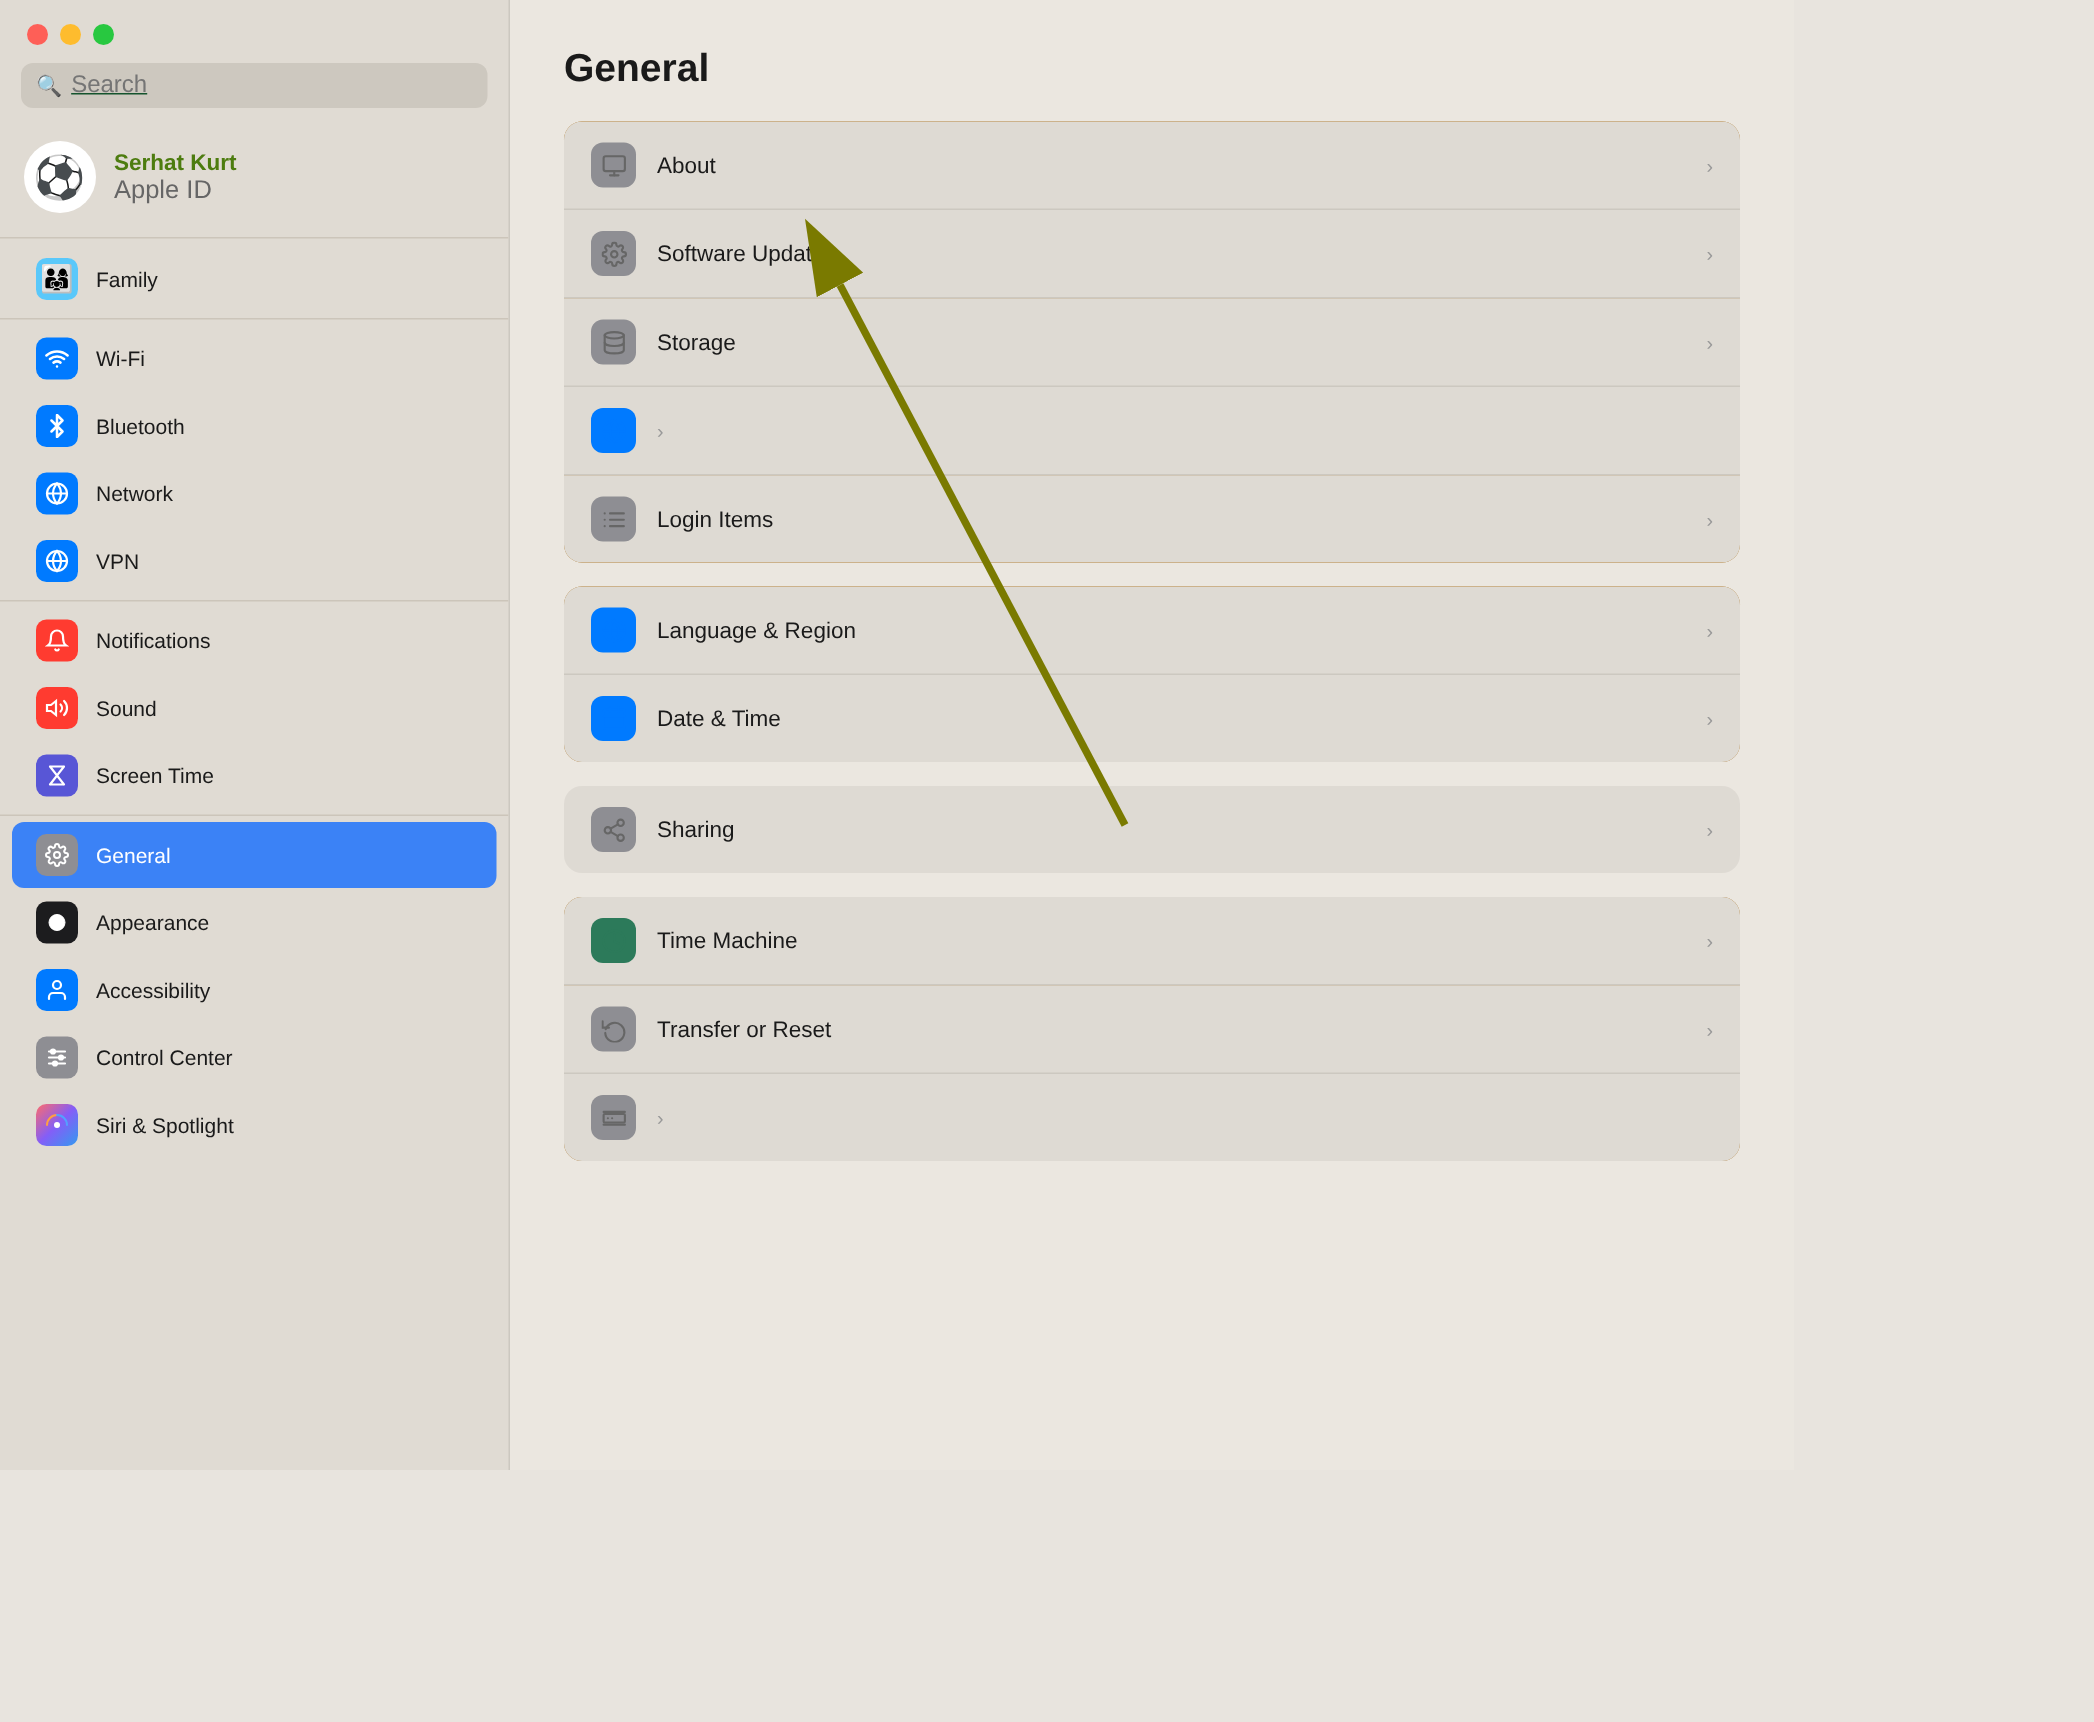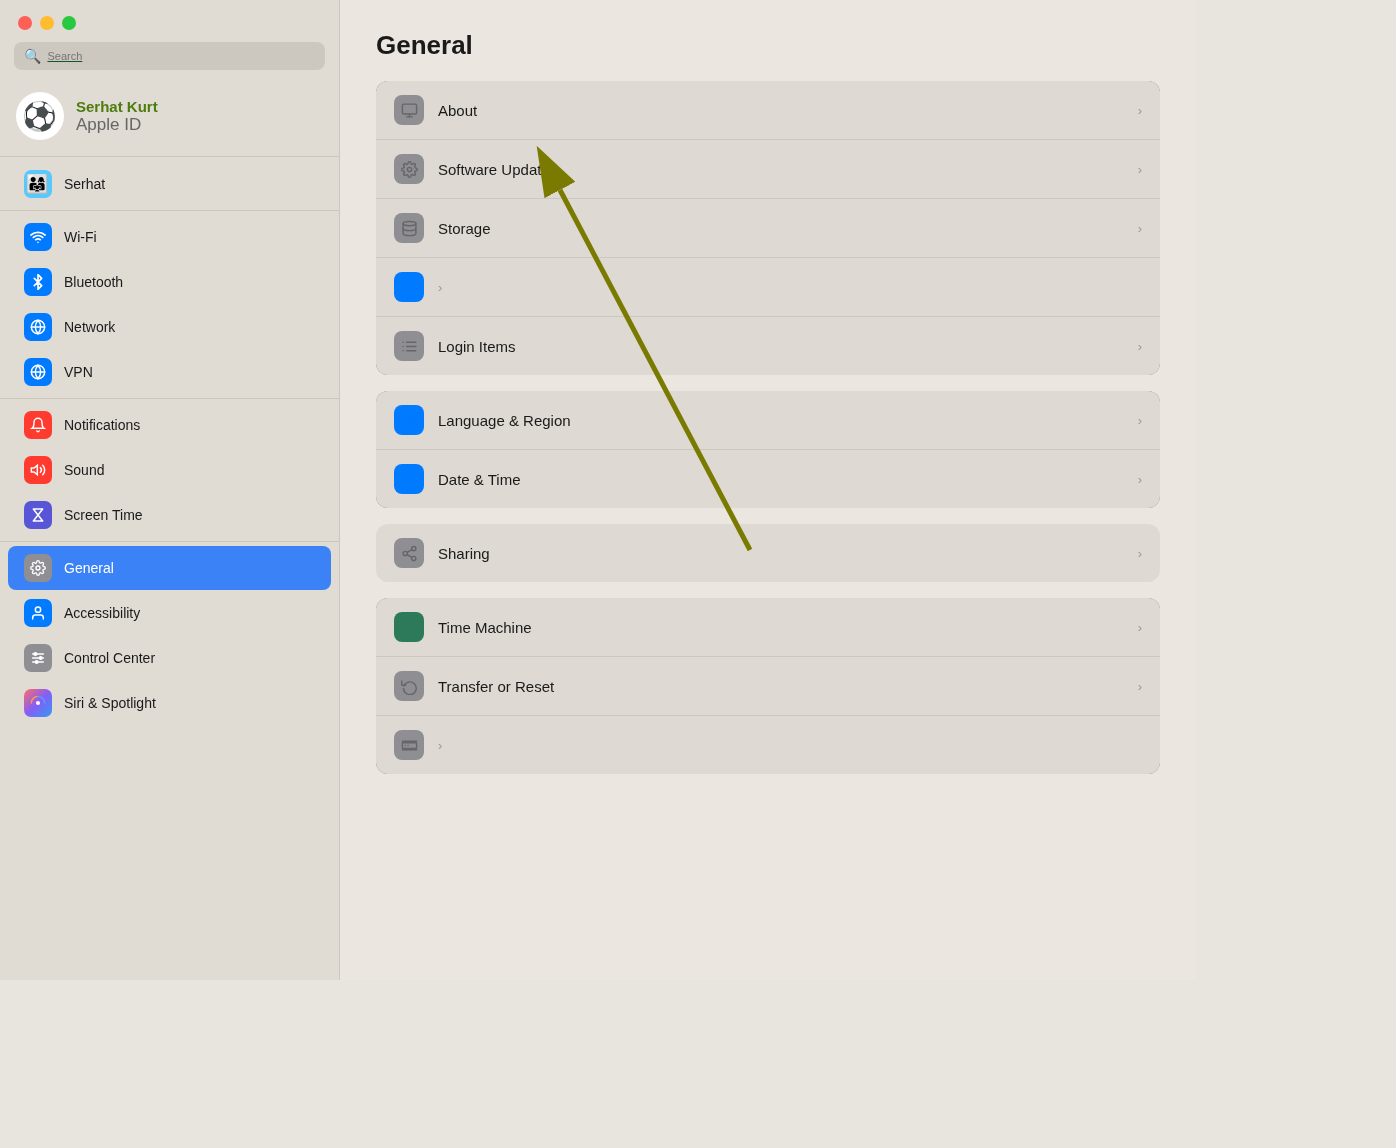--- a/index.html
+++ b/index.html
@@ -51,21 +51,21 @@
       background: #cdc8bf;
       border-radius: 8px;
       padding: 6px 10px;
       gap: 6px;
     }
 
     .search-bar input {
       border: none;
       background: transparent;
       outline: none;
-      font-size: 11px;
+      font-size: 16px;
       color: #14532d;
       width: 100%;
       text-decoration: underline;
     }
 
     .search-icon-svg {
       color: #888;
       font-size: 14px;
     }
 
@@ -231,21 +231,21 @@
       <div class="name">Serhat Kurt</div>
       <div class="subtitle">Apple ID</div>
     </div>
   </div>
 
   <div class="sidebar-divider"></div>
 
   <div id="sidebar-items-container">
       <div class="sidebar-item">
         <div class="item-icon" style="background: #5ac8fa; border-radius:7px; font-size:18px;">👨‍👩‍👧</div>
-        <span class="item-label">Serhat</span>
+        <span class="item-label">Family</span>
       </div>
       <div class="sidebar-divider"></div>
       <div class="sidebar-item">
         <div class="item-icon" style="background: #007aff; border-radius:7px;">
           <svg width="16" height="16" viewBox="0 0 24 24" fill="none" stroke="white" stroke-width="2.5" stroke-linecap="round">
         <path d="M5 12.55a11 11 0 0 1 14.08 0M1.42 9a16 16 0 0 1 21.16 0M8.53 16.11a6 6 0 0 1 6.95 0M12 20h.01"></path>
       </svg>
         </div>
         <span class="item-label">Wi-Fi</span>
       </div>
@@ -307,20 +307,28 @@
       </div>
       <div class="sidebar-divider"></div>
       <div class="sidebar-item active">
         <div class="item-icon" style="background: #8e8e93; border-radius:7px;">
           <svg width="16" height="16" viewBox="0 0 24 24" fill="none" stroke="white" stroke-width="2" stroke-linecap="round">
         <circle cx="12" cy="12" r="3"></circle>
         <path d="M19.4 15a1.65 1.65 0 0 0 .33 1.82l.06.06a2 2 0 1 1-2.83 2.83l-.06-.06a1.65 1.65 0 0 0-1.82-.33 1.65 1.65 0 0 0-1 1.51V21a2 2 0 1 1-4 0v-.09A1.65 1.65 0 0 0 9 19.4a1.65 1.65 0 0 0-1.82.33l-.06.06a2 2 0 1 1-2.83-2.83l.06-.06A1.65 1.65 0 0 0 4.68 15a1.65 1.65 0 0 0-1.51-1H3a2 2 0 1 1 0-4h.09A1.65 1.65 0 0 0 4.6 9a1.65 1.65 0 0 0-.33-1.82l-.06-.06a2 2 0 1 1 2.83-2.83l.06.06A1.65 1.65 0 0 0 9 4.68a1.65 1.65 0 0 0 1-1.51V3a2 2 0 1 1 4 0v.09a1.65 1.65 0 0 0 1 1.51 1.65 1.65 0 0 0 1.82-.33l.06-.06a2 2 0 1 1 2.83 2.83l-.06.06A1.65 1.65 0 0 0 19.4 9a1.65 1.65 0 0 0 1.51 1H21a2 2 0 1 1 0 4h-.09a1.65 1.65 0 0 0-1.51 1z"></path>
       </svg>
         </div>
         <span class="item-label">General</span>
+      </div>
+      <div class="sidebar-item">
+        <div class="item-icon" style="background: #1c1c1e; border-radius:7px;">
+          <svg width="16" height="16" viewBox="0 0 24 24" fill="white" stroke="white" stroke-width="1">
+        <circle cx="12" cy="12" r="8"></circle>
+      </svg>
+        </div>
+        <span class="item-label">Appearance</span>
       </div>
       <div class="sidebar-item">
         <div class="item-icon" style="background: #007aff; border-radius:7px;">
           <svg width="16" height="16" viewBox="0 0 24 24" fill="none" stroke="white" stroke-width="2.2" stroke-linecap="round">
         <path d="M20 21v-2a4 4 0 0 0-4-4H8a4 4 0 0 0-4 4v2"></path>
             <circle cx="12" cy="7" r="4"></circle>
       </svg>
         </div>
         <span class="item-label">Accessibility</span>
       </div>

